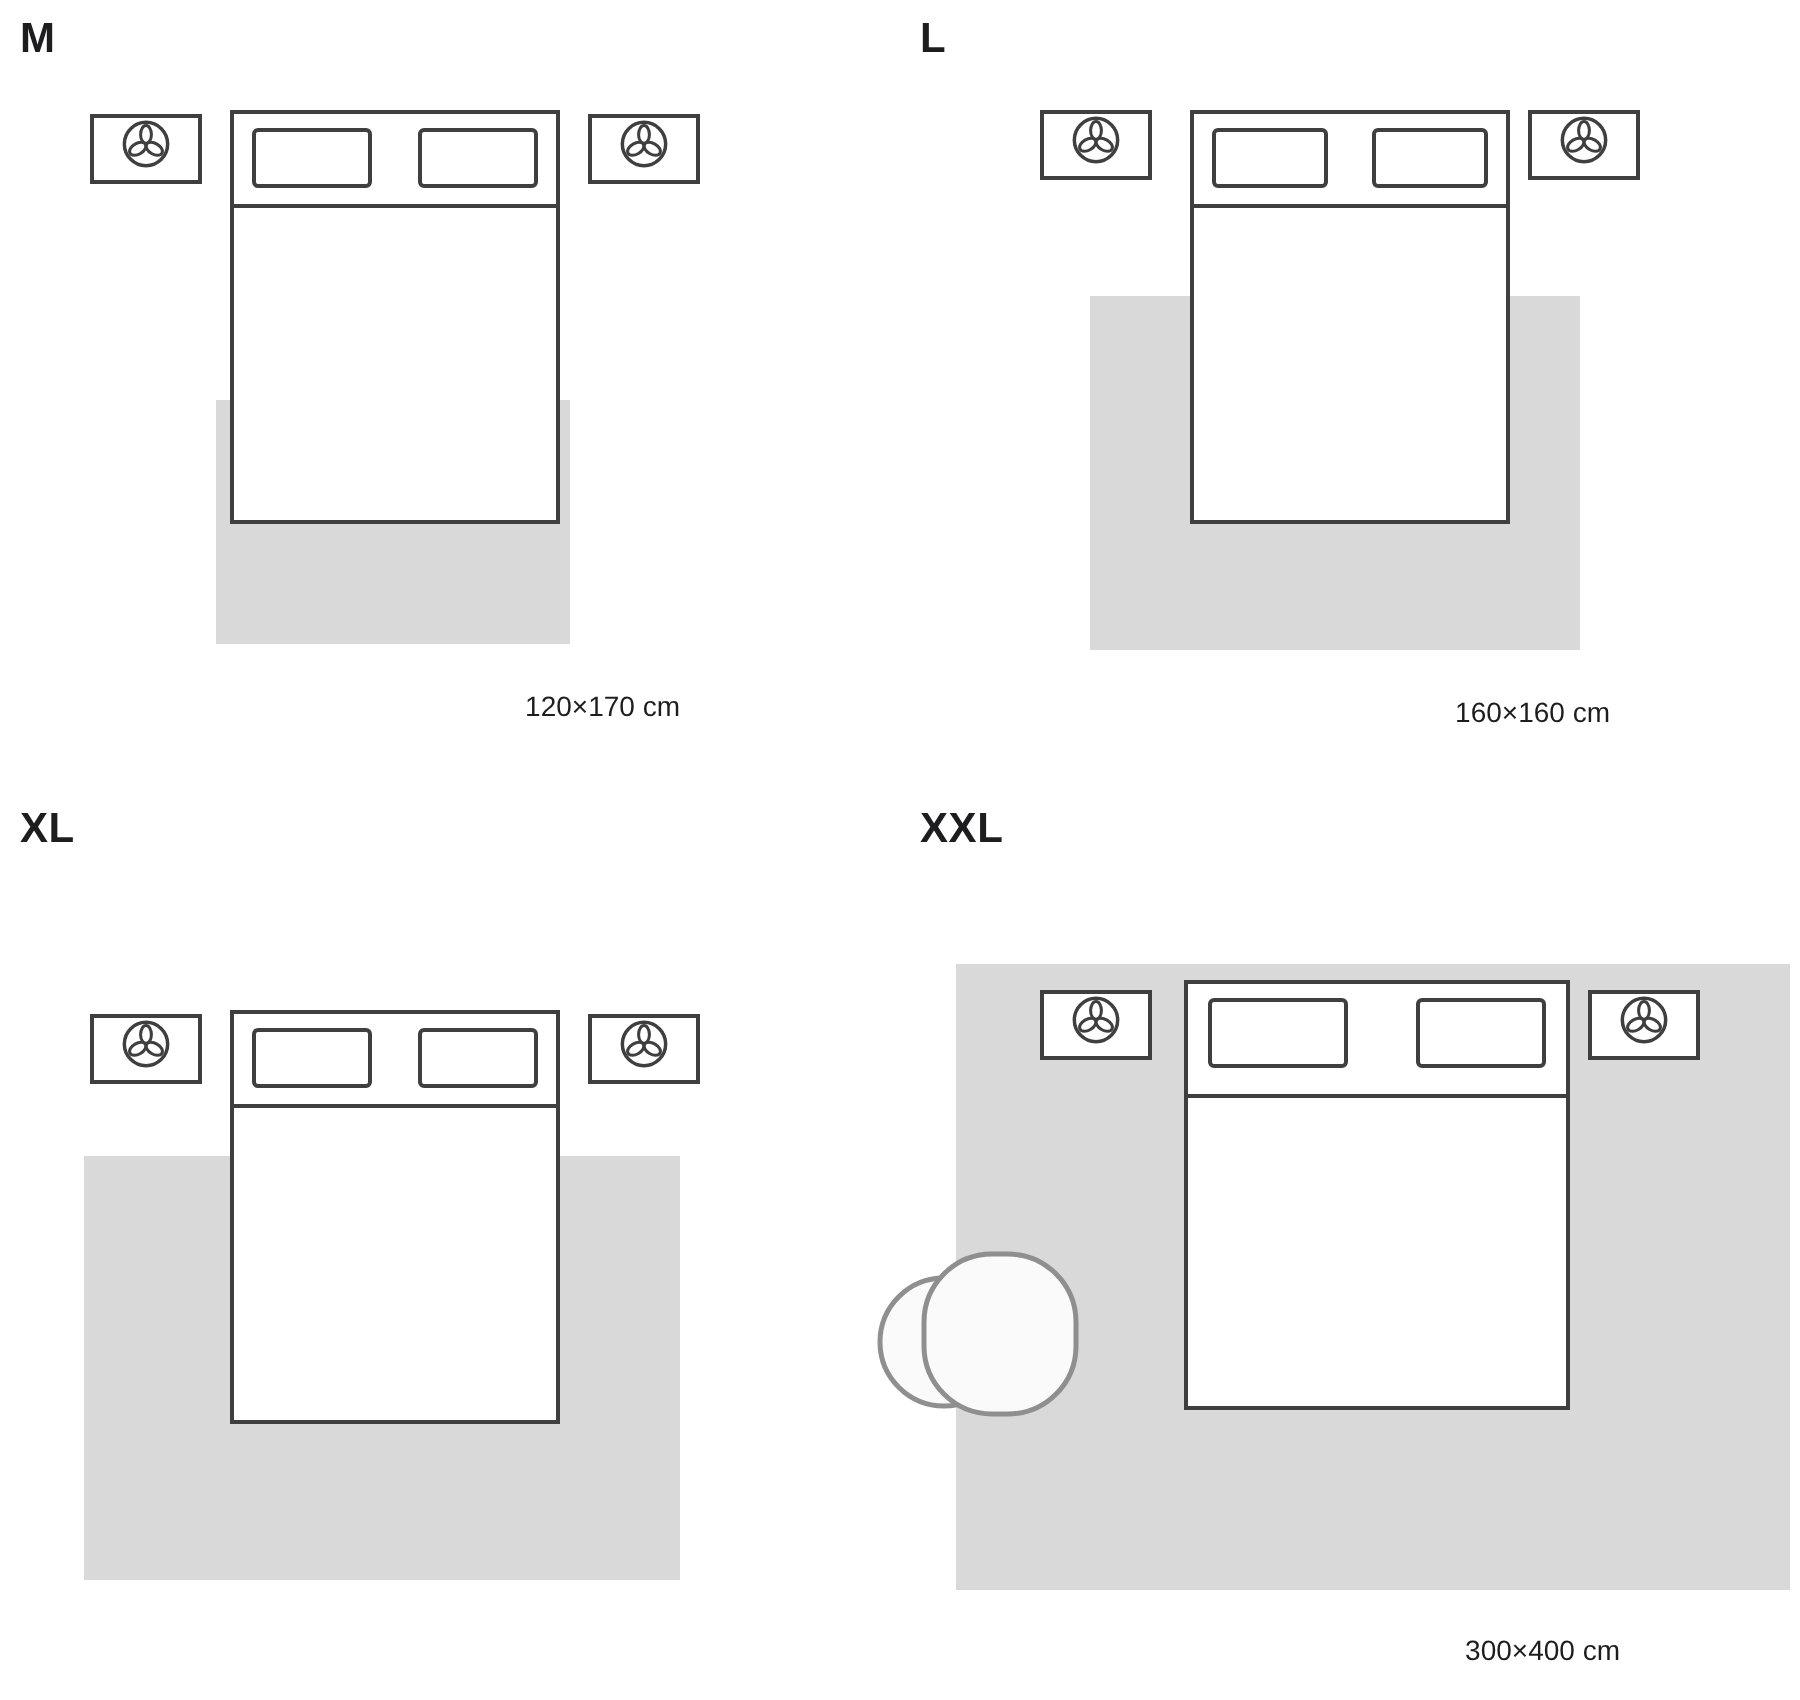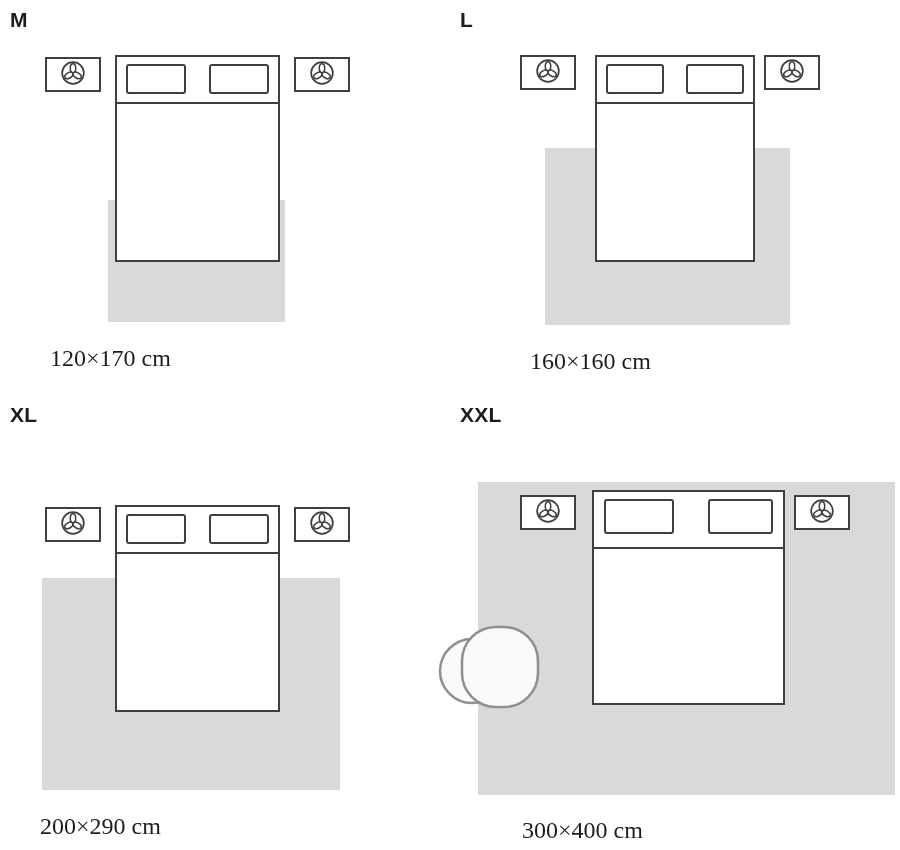--- a/index.html
+++ b/index.html
@@ -32,22 +32,22 @@
 
   .nightstand {
     position: absolute; width: 56px; height: 35px; background: #ffffff;
     border: 2px solid #3f3f3f; z-index: 3;
     display: flex; align-items: center; justify-content: center;
   }
 
   .pouf { position: absolute; z-index: 3; }
 
   .caption {
-    position: absolute; text-align: left;
-    font-size: 24px; color: #1d1d1f; font-family: Liberation Serif, serif;
+    position: absolute; text-align: right;
+    font-size: 14px; color: #1d1d1f;
   }
 
   
   .panel-m .rug { left: 108px; top: 200px; width: 177px; height: 122px; }
   .panel-m .bed { left: 115px; top: 55px; width: 165px; height: 207px; }
   .panel-m .pillow-left  { left: 9px;  width: 60px; }
   .panel-m .pillow-right { right: 9px; width: 60px; }
   .panel-m .fold { top: 45px; }
   .panel-m .nightstand-left  { left: 45px;  top: 57px; }
   .panel-m .nightstand-right { left: 294px; top: 57px; }
@@ -75,21 +75,21 @@
 
   
   .panel-xxl .rug { left: 28px; top: 87px; width: 417px; height: 313px; }
   .panel-xxl .bed { left: 142px; top: 95px; width: 193px; height: 215px; }
   .panel-xxl .pillow-left  { left: 10px;  width: 70px; height: 35px; }
   .panel-xxl .pillow-right { right: 10px; width: 65px; height: 35px; }
   .panel-xxl .fold { top: 55px; }
   .panel-xxl .nightstand-left  { left: 70px;  top: 100px; }
   .panel-xxl .nightstand-right { left: 344px; top: 100px; }
   .panel-xxl .pouf { left: -14px; top: 222px; width: 104px; height: 100px; }
-  .panel-xxl .caption { left: 72px; width: 300px; top: 422px; }
+  .panel-xxl .caption { left: 60px; width: 300px; top: 422px; }
 </style>
 </head>
 <body>
 
 <div class="row row-top">
 
   <div class="panel panel-m">
     <div class="panel-label">M</div>
     <div class="scene">
       <div class="rug"></div>
@@ -182,21 +182,20 @@
         <span>
           <svg viewBox="0 0 24 24" width="26" height="26">
             <circle cx="12" cy="12" r="10" fill="none" stroke="#3f3f3f" stroke-width="1.6"></circle>
             <ellipse cx="12" cy="7.6" rx="2.5" ry="4.1" fill="none" stroke="#3f3f3f" stroke-width="1.4"></ellipse>
             <ellipse cx="12" cy="7.6" rx="2.5" ry="4.1" fill="none" stroke="#3f3f3f" stroke-width="1.4" transform="rotate(120 12 12)"></ellipse>
             <ellipse cx="12" cy="7.6" rx="2.5" ry="4.1" fill="none" stroke="#3f3f3f" stroke-width="1.4" transform="rotate(240 12 12)"></ellipse>
           </svg>
         </span>
       </div>
     </div>
-    <div class="caption">200×290 cm</div>
   </div>
 
   <div class="panel panel-xxl">
     <div class="panel-label">XXL</div>
     <div class="scene">
       <div class="rug"></div>
       <div class="bed">
         <div class="pillow pillow-left"></div>
         <div class="pillow pillow-right"></div>
         <div class="fold"></div>

